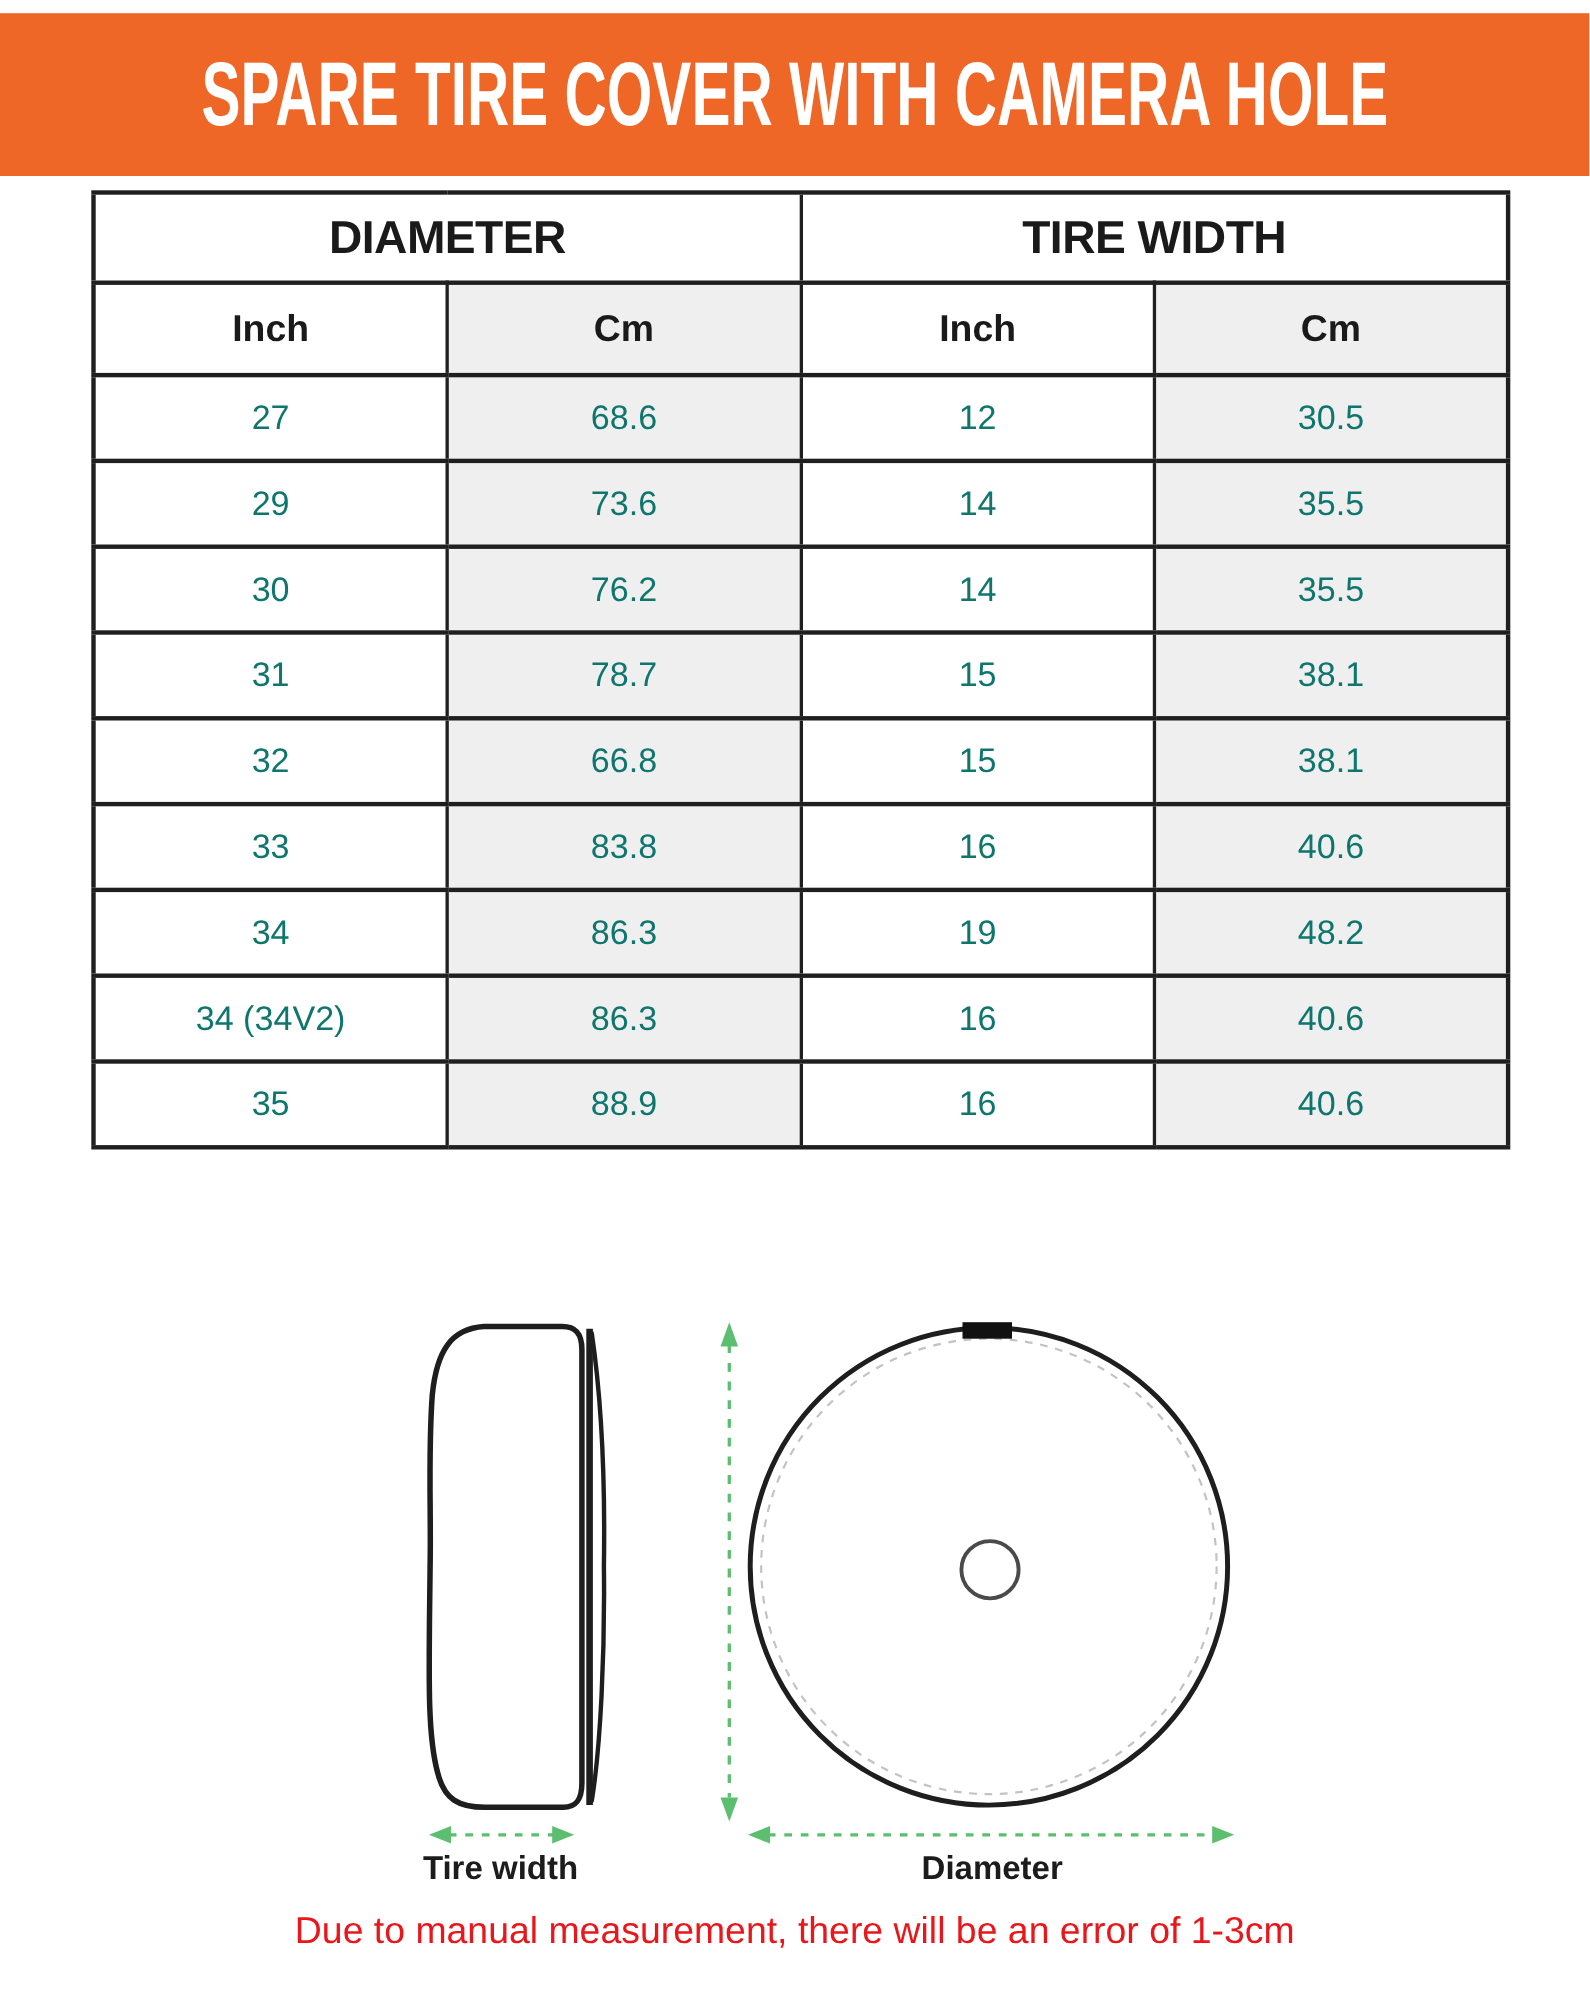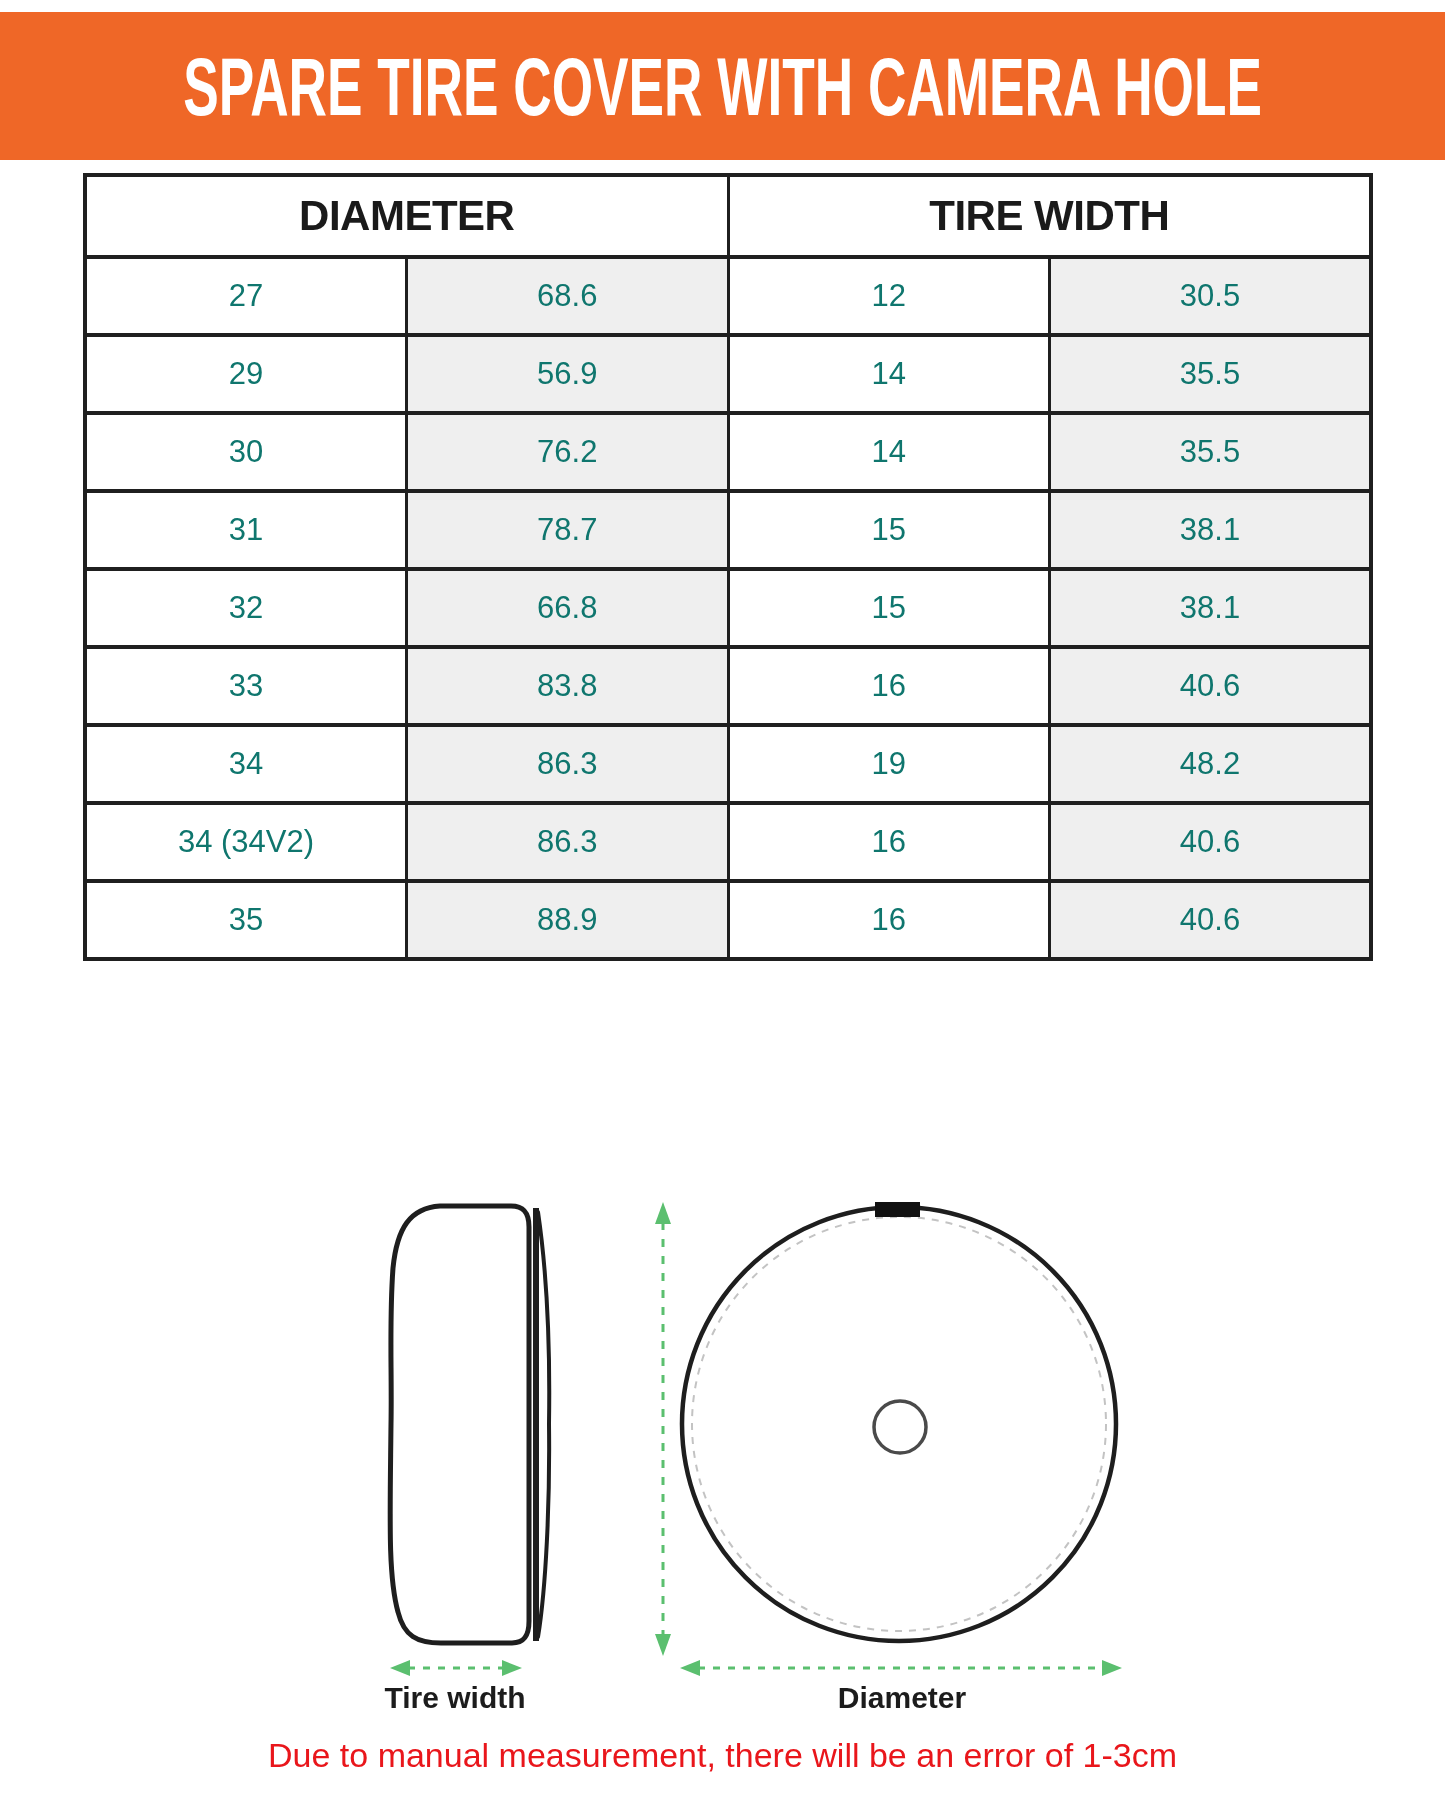--- a/index.html
+++ b/index.html
@@ -113,31 +113,37 @@
 <div class="banner">
   <h1>SPARE TIRE COVER WITH CAMERA HOLE</h1>
 </div>
 
 <table class="size-table">
   <thead>
     <tr>
       <th class="section" colspan="2">DIAMETER</th>
       <th class="section" colspan="2">TIRE WIDTH</th>
     </tr>
+    <tr>
+      <th class="unit">Inch</th>
+      <th class="unit alt">Cm</th>
+      <th class="unit">Inch</th>
+      <th class="unit alt">Cm</th>
+    </tr>
   </thead>
   <tbody>
       <tr>
         <td>27</td>
         <td class="alt">68.6</td>
         <td>12</td>
         <td class="alt">30.5</td>
       </tr>
       <tr>
         <td>29</td>
-        <td class="alt">56.9</td>
+        <td class="alt">73.6</td>
         <td>14</td>
         <td class="alt">35.5</td>
       </tr>
       <tr>
         <td>30</td>
         <td class="alt">76.2</td>
         <td>14</td>
         <td class="alt">35.5</td>
       </tr>
       <tr>

